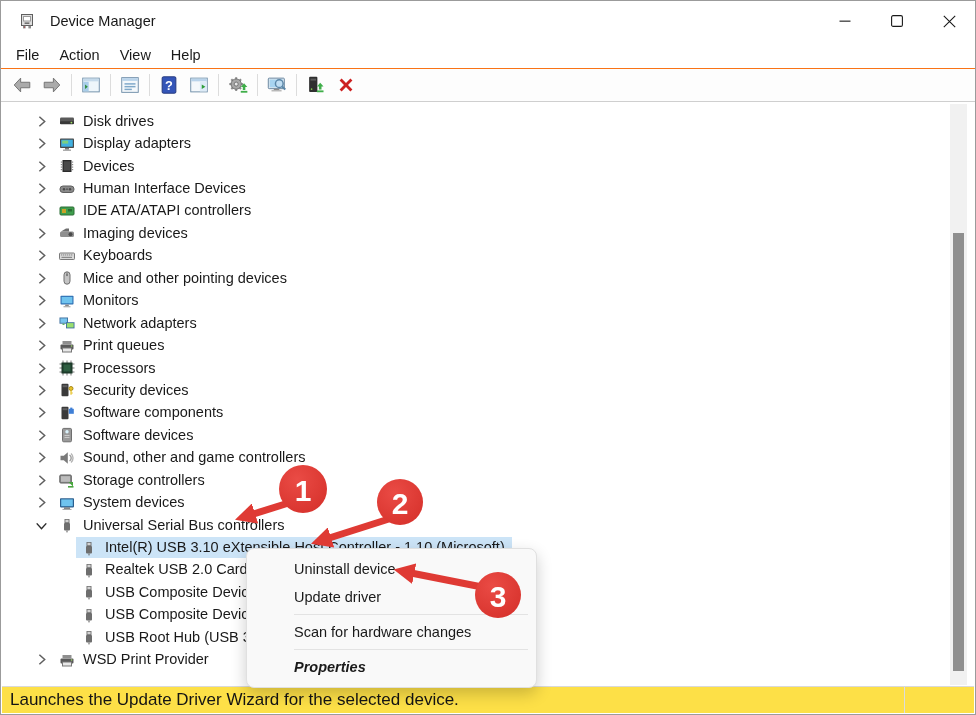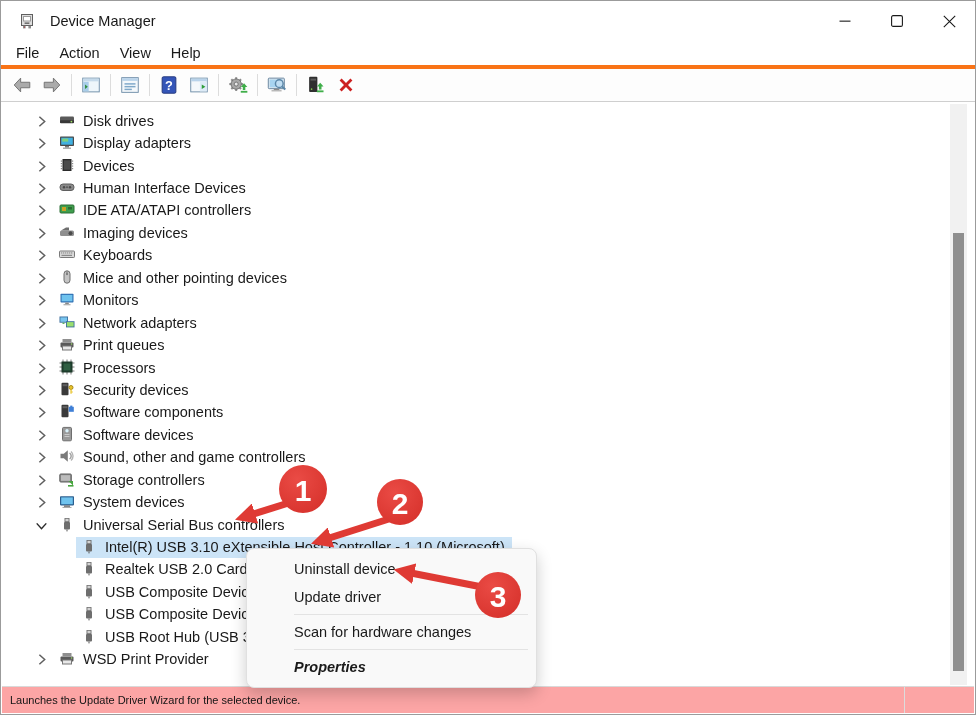--- a/index.html
+++ b/index.html
@@ -10,51 +10,51 @@
     font-family:"Liberation Sans", sans-serif; overflow:hidden;
     -webkit-font-smoothing:antialiased;
   }
   
   .titlebar { height:40px; display:flex; align-items:center; background:#ffffff; }
   .title-icon { margin-left:17px; width:18px; height:18px; display:inline-flex; }
   .title-text { margin-left:14px; font-size:14.5px; color:#191919; }
   .win-controls { margin-left:auto; display:flex; height:100%; }
   .win-btn { width:52px; height:100%; display:flex; align-items:center; justify-content:center; cursor:default; }
   
-  .menubar { height:28px; display:flex; align-items:center; padding-left:5px; background:#fff; border-bottom:4px solid #f97316; }
+  .menubar { height:28px; display:flex; align-items:center; padding-left:5px; background:#fff; border-bottom:1px solid #f97316; }
   .menu-item { font-size:14.5px; color:#1a1a1a; padding:4px 10px; border:none; background:transparent; font-family:inherit; }
   
   .toolbar { height:33px; display:flex; align-items:center; padding-left:6px; background:#fdfdfd; border-bottom:1px solid #cfcfcf; }
   .tb-btn { width:30px; height:28px; display:flex; align-items:center; justify-content:center; border:none; background:transparent; padding:0; }
   .tb-sep { width:1px; height:22px; background:#dcdcdc; margin:0 4px; }
   
   .content { position:absolute; top:102px; left:1px; right:1px; bottom:28px; background:#fff; overflow:hidden; padding-top:7px; }
   .row { height:22.45px; display:flex; align-items:center; font-size:14.5px; color:#191919; white-space:nowrap; }
   .row.l0 { padding-left:31px; }
   .row.l1 { padding-left:74px; }
   .chev { width:17px; height:17px; flex:0 0 17px; display:flex; align-items:center; justify-content:center; }
-  .inner { display:flex; height:21px; padding:0 7px 0 4px; }
+  .inner { display:flex; align-items:center; height:21px; padding:0 7px 0 4px; }
   .row.l0 .inner { margin-left:4px; }
   .inner.selected { background:#cce4f7; }
   .ticon { width:18px; height:18px; flex:0 0 18px; margin-right:7px; display:inline-flex; }
   .lbl { line-height:21px; }
   
   .scroll-track { position:absolute; top:103px; bottom:29px; right:8px; width:17px; background:#f1f1f1; z-index:2; }
   .scroll-thumb { position:absolute; top:129px; left:3px; width:11px; height:438px; background:#8f8f8f; }
   
   .ctx { position:absolute; left:245px; top:547px; width:291px; background:#f9f9f9;
          border:1px solid #e0e0e0; border-radius:8px; box-shadow:0 6px 16px rgba(0,0,0,0.2);
          padding:6px 0; z-index:5; }
   .ctx-item { height:28px; line-height:28px; padding-left:47px; font-size:14.5px; color:#1a1a1a; }
   .ctx-item.bold { font-weight:bold;font-style:italic; }
   .ctx-sep { height:1px; background:#e3e3e3; margin:3px 8px 3px 47px; }
   
-  .statusbar { position:absolute; left:1px; right:1px; bottom:1px; height:27px; background:#fca5a5;
+  .statusbar { position:absolute; left:1px; right:1px; bottom:1px; height:27px; background:#fde047;
                border-top:1px solid #d9d9d9; display:flex; align-items:center; padding-left:8px;
-               font-size:11px; color:#141414; }
+               font-size:17px; color:#141414; }
   .status-right { position:absolute; right:0; top:0; bottom:0; width:70px; border-left:1px solid #dcdcdc; }
   
   .annotations { position:absolute; left:0; top:0; width:976px; height:715px; z-index:10; pointer-events:none; }
   .anno-num { font-family:"Liberation Sans", sans-serif; font-size:30px; font-weight:700; fill:#ffffff; text-anchor:middle; }
 </style>
 </head>
 <body>
 
 <div class="window">
 

